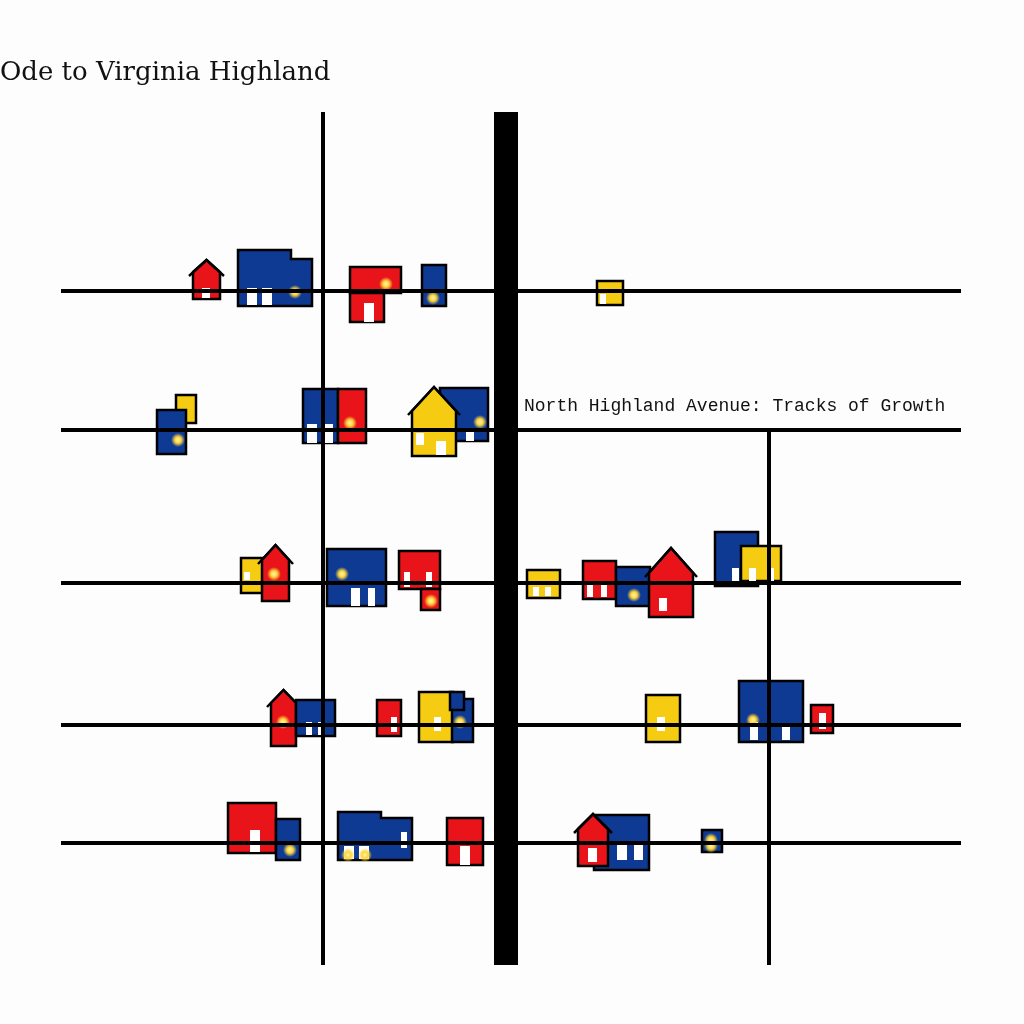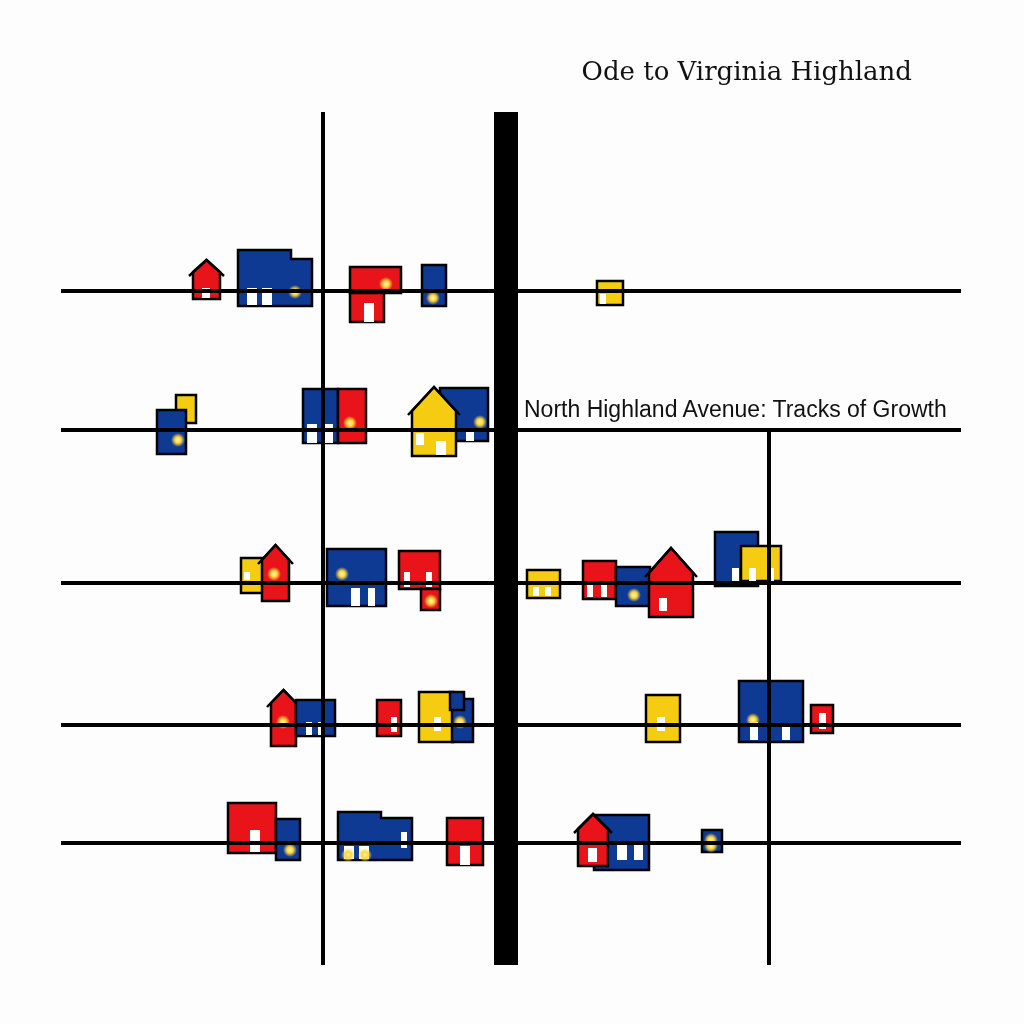--- a/index.html
+++ b/index.html
@@ -1,19 +1,19 @@
 <!DOCTYPE html>
 <html><head>
 <meta charset="utf-8">
 <style>
   html, body { margin: 0; padding: 0; background: #fdfdfd; }
   body { width: 1024px; height: 1024px; position: relative; overflow: hidden; font-family: "DejaVu Serif", serif; }
   #canvas { position: absolute; left: 0; top: 0; width: 1024px; height: 1024px; }
-  .title { position: absolute; left: 0; top: 56px; width: 912px; text-align: right; font-family: "DejaVu Serif", serif; font-size: 26px; color: #111; letter-spacing: 0px; }
-  .subtitle { position: absolute; left: 524px; top: 396px; font-family: Liberation Sans, sans-serif; font-size: 23px; color: #111; background: #fdfdfd; white-space: nowrap; }
+  .title { position: absolute; left: 0; top: 56px; width: 912px; text-align: left; font-family: "DejaVu Serif", serif; font-size: 26px; color: #111; letter-spacing: 0px; }
+  .subtitle { position: absolute; left: 524px; top: 396px; font-family: Liberation Mono, monospace; font-size: 18px; color: #111; background: #fdfdfd; white-space: nowrap; }
 </style>
 </head>
 <body>
 
 <svg id="canvas" width="1024" height="1024" viewBox="0 0 1024 1024" xmlns="http://www.w3.org/2000/svg">
   <g id="houses-layer">
       <g>
         <polygon points="193,272 206.5,260 220,272 220,299 193,299" fill="#e8141a" stroke="#000" stroke-width="2.5"></polygon>
         <polyline points="189,276 206.5,260 224,276" fill="none" stroke="#000" stroke-width="2.5"></polyline>
         <rect x="202" y="288" width="8" height="10" fill="#ffffff"></rect>

